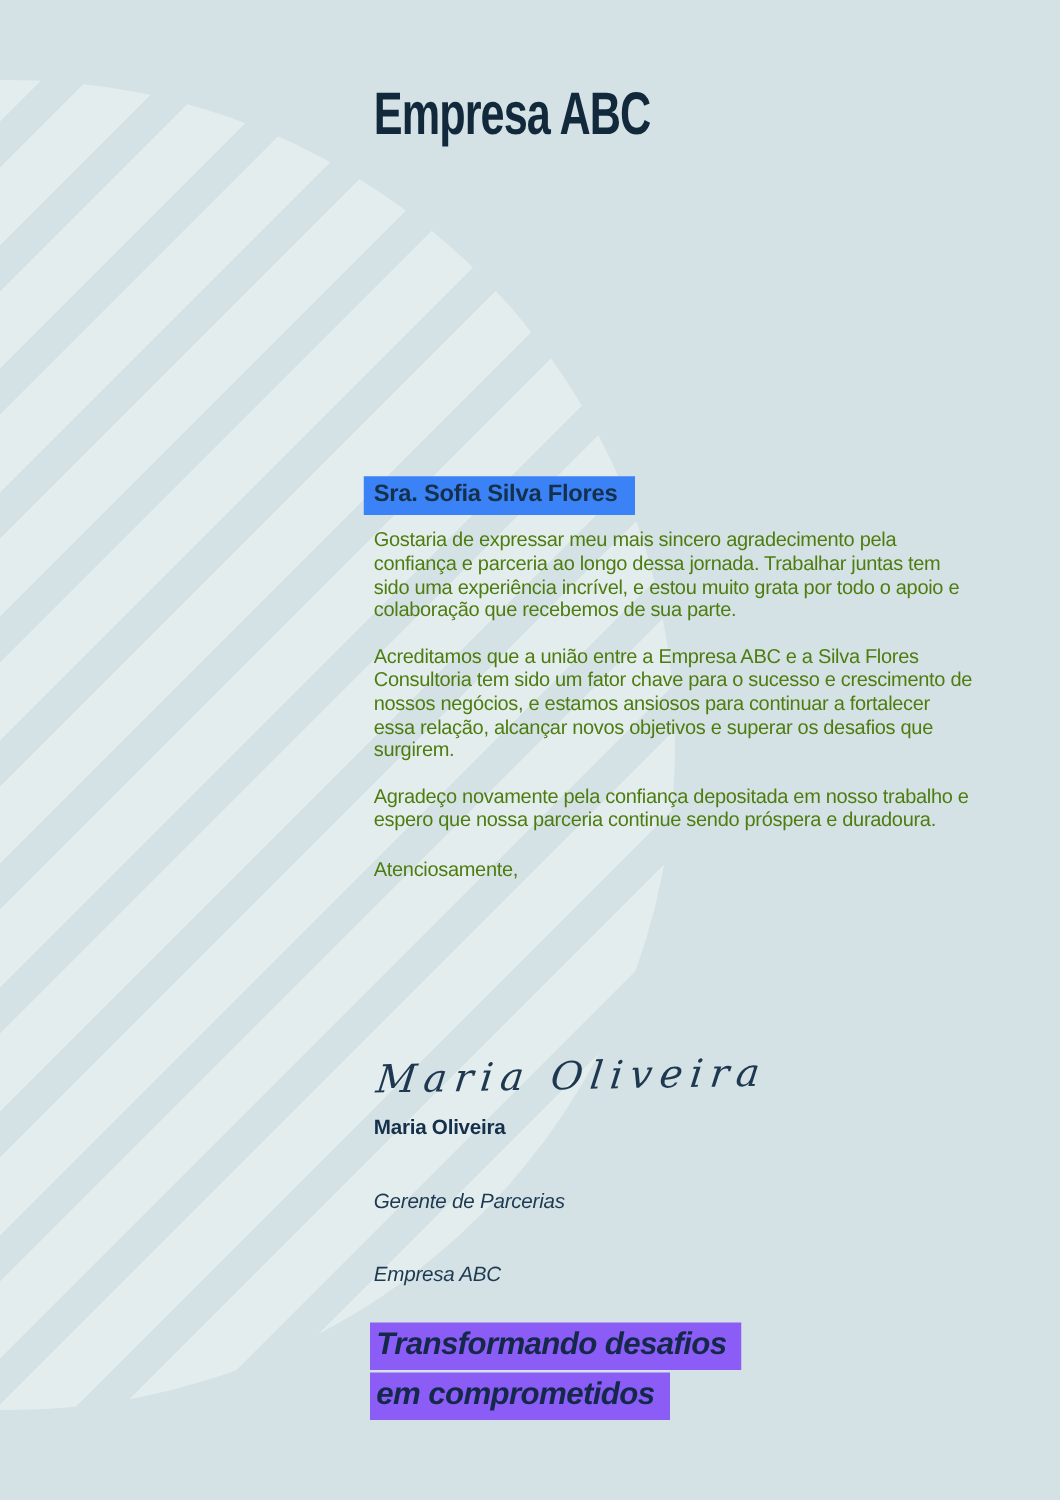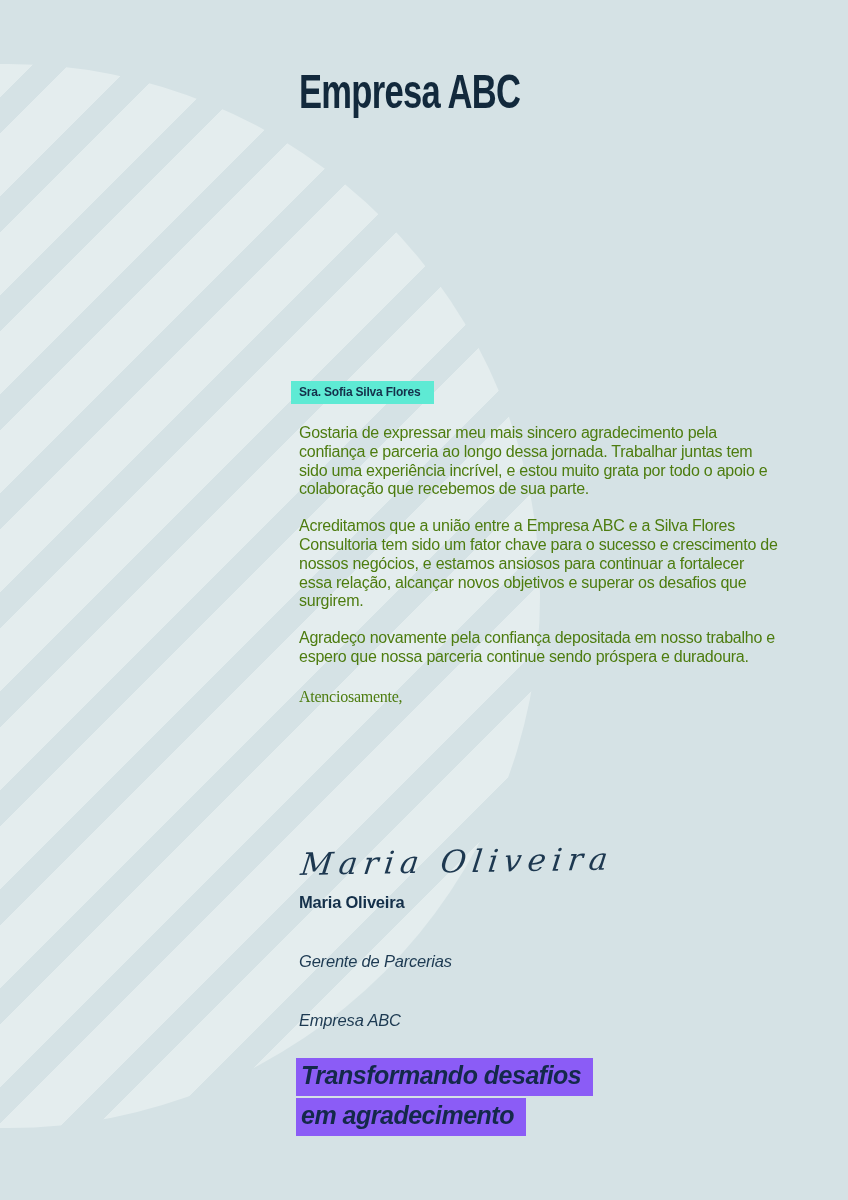--- a/index.html
+++ b/index.html
@@ -48,40 +48,40 @@
     top: 140px;
     font-size: 16px;
     line-height: 18.8px;
     letter-spacing: -0.2px;
     color: #22404f;
   }
   .recipient-box {
     position: absolute;
     left: 291px;
     top: 381px;
-    background: #5eead4;
+    background: #3b82f6;
     padding: 4px 14px 5px 8px;
-    font-size: 12px;
+    font-size: 19px;
     font-weight: bold;
     letter-spacing: -0.2px;
     color: #14304a;
     white-space: nowrap;
   }
   .body-block {
     position: absolute;
     left: 299px;
     top: 424px;
     width: 480px;
     font-size: 16px;
     line-height: 18.8px;
     letter-spacing: -0.25px;
     color: #4d7c0f;
   }
   .body-block p { margin: 0 0 18px 0; }
-  .closing { margin-top: 21px; font-family: Liberation Serif, serif; }
+  .closing { margin-top: 21px; }
   .signature-script {
     position: absolute;
     left: 299px;
     top: 846px;
     font-family: "DejaVu Serif", serif;
     font-style: italic;
     font-size: 31px;
     letter-spacing: 6px;
     color: #1d3850;
     transform: skewX(-8deg) rotate(-1deg);
@@ -139,16 +139,16 @@
   <div class="signature-script">Maria Oliveira</div>
 
   <div class="signer-block">
     <div class="signer-name">Maria Oliveira</div>
     <div class="signer-title">Gerente de Parcerias</div>
     <div class="signer-company">Empresa ABC</div>
   </div>
 
   <div class="tagline">
     <div class="tagline-line">Transformando desafios</div>
-    <div class="tagline-line">em agradecimento</div>
+    <div class="tagline-line">em comprometidos</div>
   </div>
 
 </div>
 
 </body></html>

